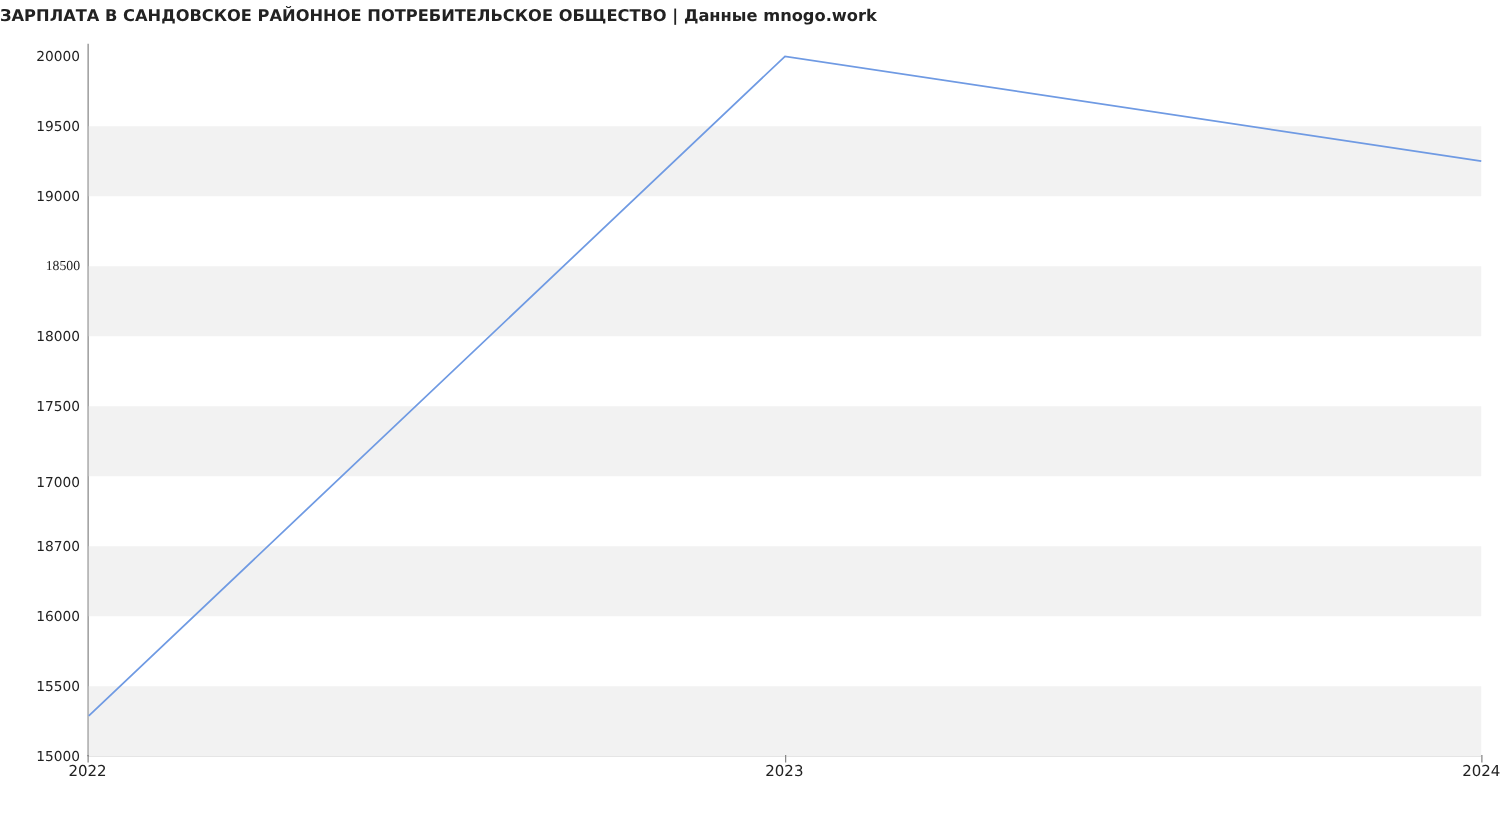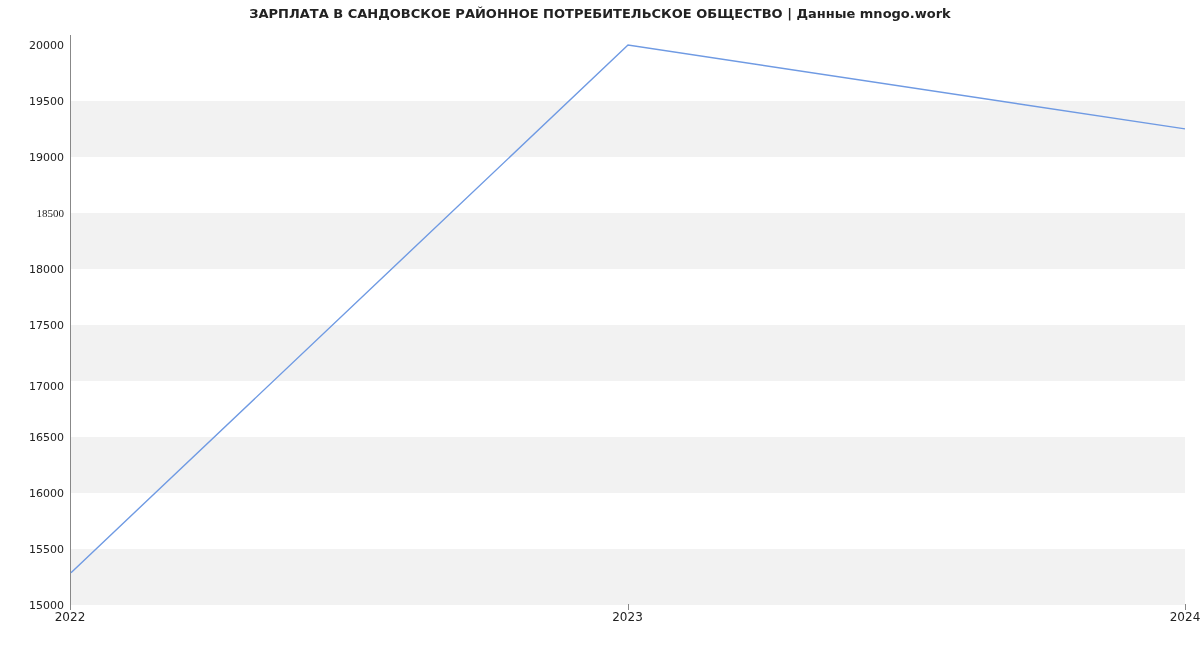--- a/index.html
+++ b/index.html
@@ -15,21 +15,21 @@
   .chart-wrap {
     position: relative;
     width: 1200px;
     height: 650px;
   }
   .title {
     position: absolute;
     top: 6px;
     left: 0;
     width: 1200px;
-    text-align: center;
+    text-align: left;
     font-size: 13px;
     font-weight: 600;
     color: #222;
   }
   .plot {
     position: absolute;
     left: 70px;
     top: 35px;
     width: 1115px;
     height: 570px;
@@ -94,21 +94,21 @@
       <div class="gridband" style="top: 178.055px; height: 55.9921px;"></div>
       <div class="gridband" style="top: 66.0707px; height: 55.9921px;"></div>
       <svg class="line-layer" id="line-layer" preserveAspectRatio="none" viewBox="0 0 1115 570">
         <path d="M0.00 538.64 L557.50 10.08 L1115.00 94.07" class="series-line"></path>
       </svg>
   </div>
 
 <div class="ytick-label" style="top: 605px;">15000</div>
     <div class="ytick-label" style="top: 549.008px;">15500</div>
     <div class="ytick-label" style="top: 493.016px;">16000</div>
-    <div class="ytick-label" style="top: 437.024px;">16500</div>
+    <div class="ytick-label" style="top: 437.024px;">18700</div>
     <div class="ytick-label" style="top: 386px;">17000</div>
     <div class="ytick-label" style="top: 325.039px;">17500</div>
     <div class="ytick-label" style="top: 269.047px;">18000</div>
     <div class="ytick-label" style="top: 213.055px; font-family: Liberation Serif, serif;">18500</div>
     <div class="ytick-label" style="top: 157.063px;">19000</div>
     <div class="ytick-label" style="top: 101.071px;">19500</div>
     <div class="ytick-label" style="top: 45.0786px;">20000</div>
     <div class="xtick-mark" style="left: 70px;"></div>
     <div class="xtick-label" style="left: 70px;">2022</div>
     <div class="xtick-mark" style="left: 627.5px;"></div>

